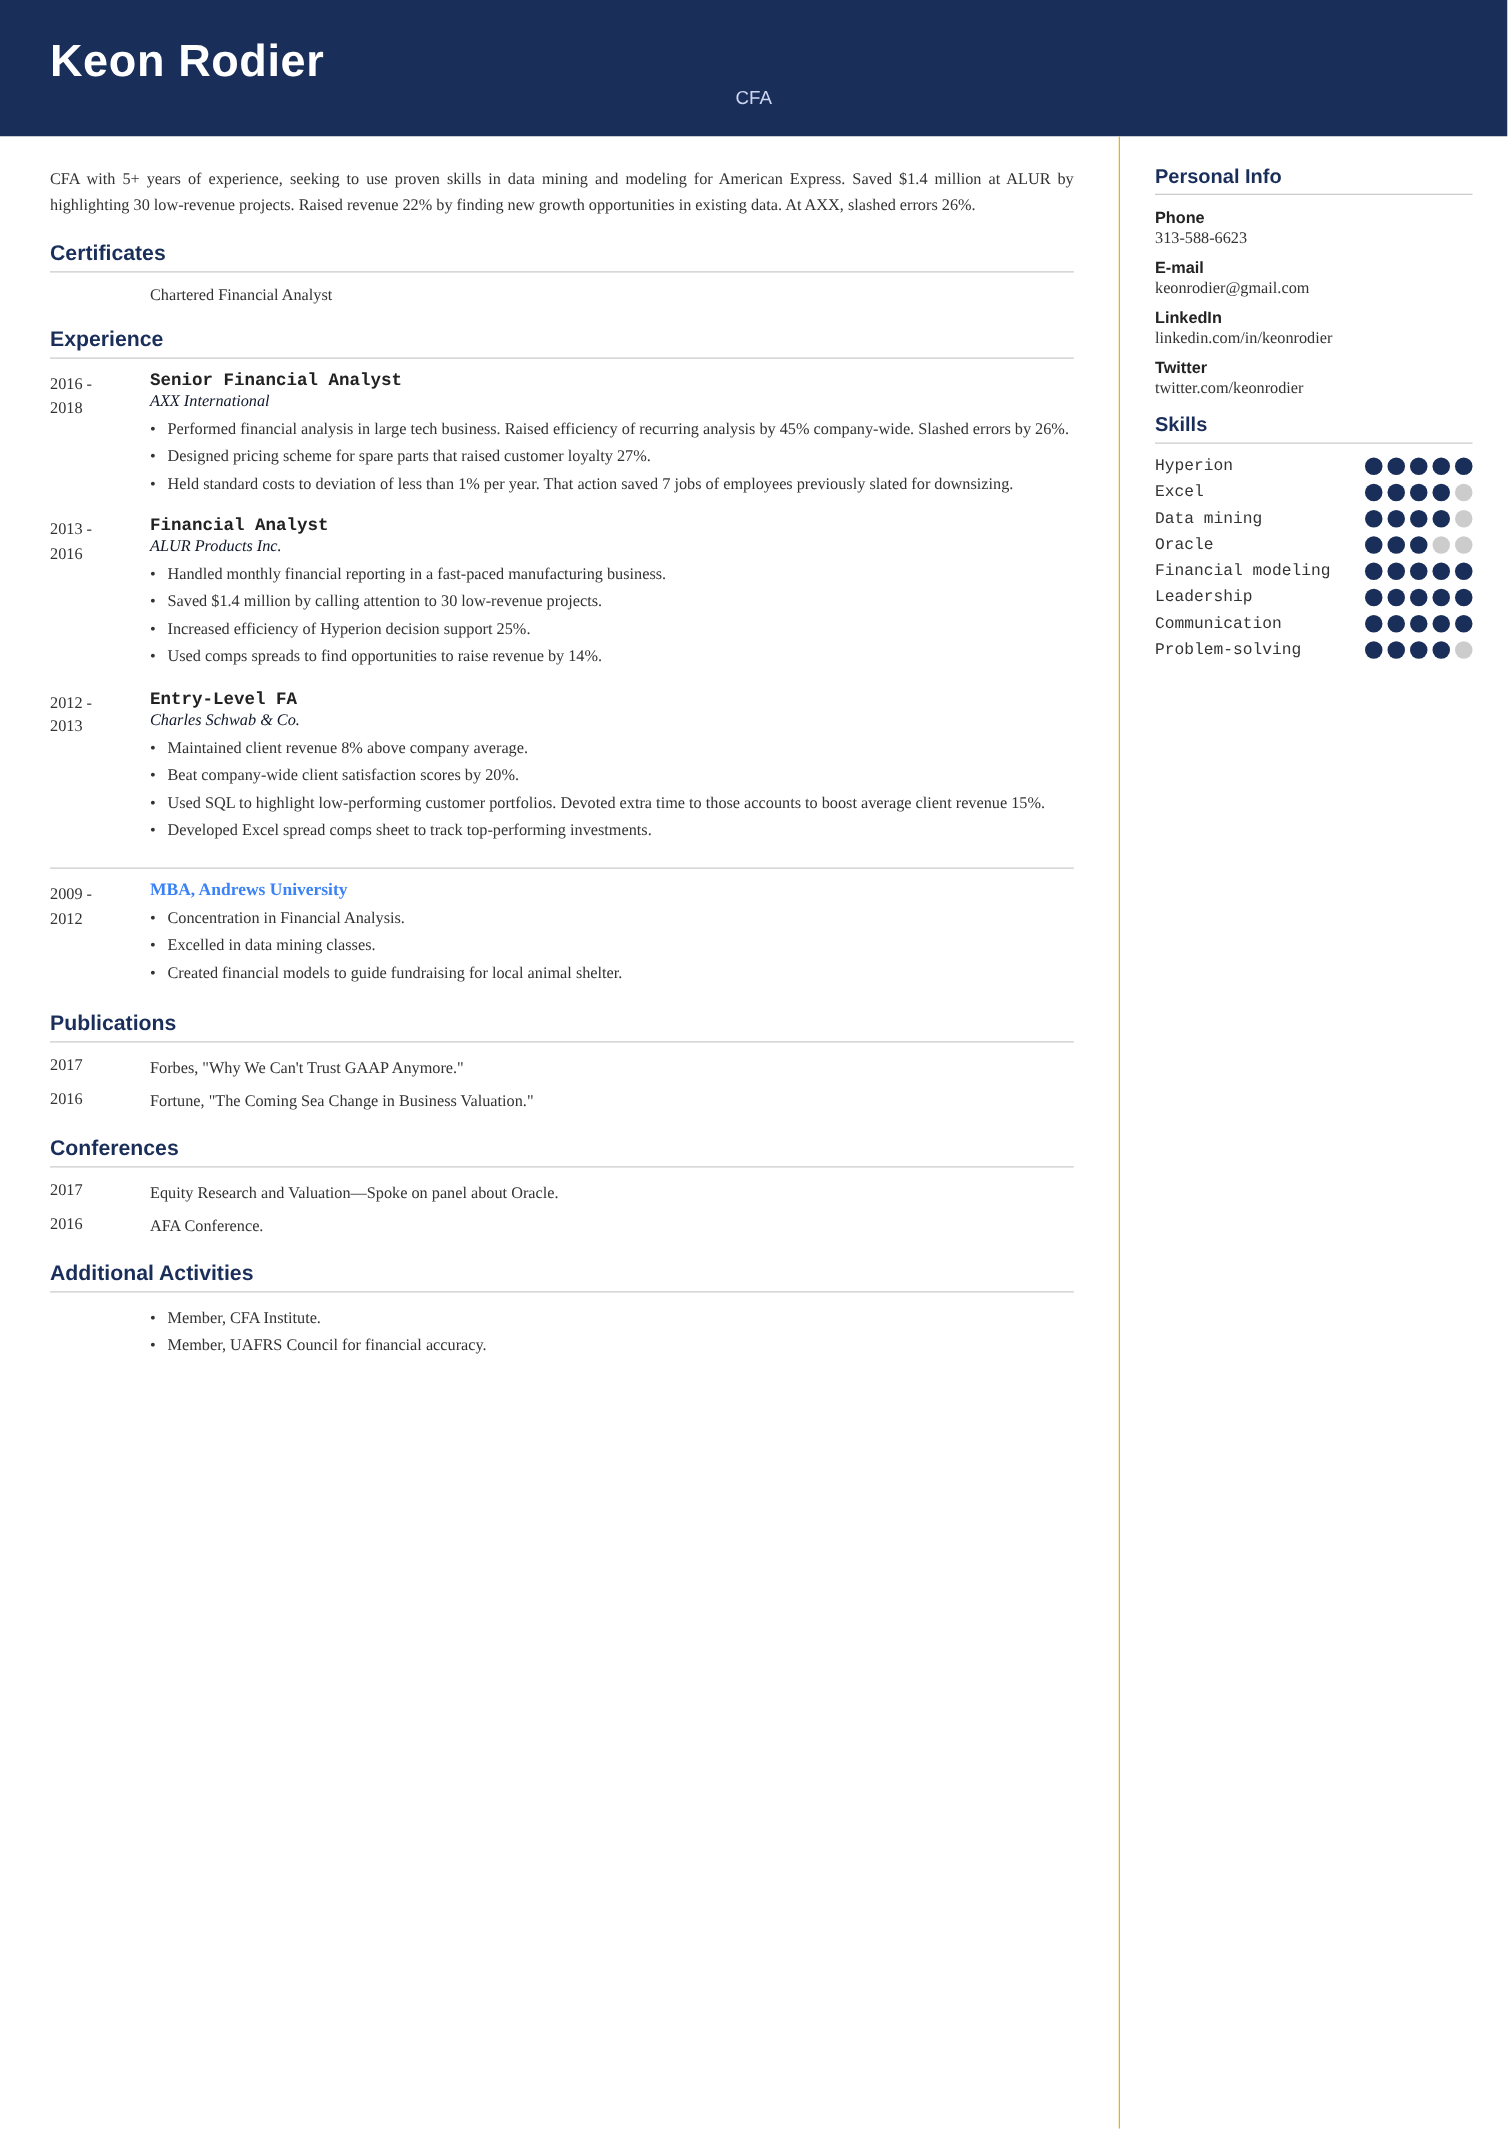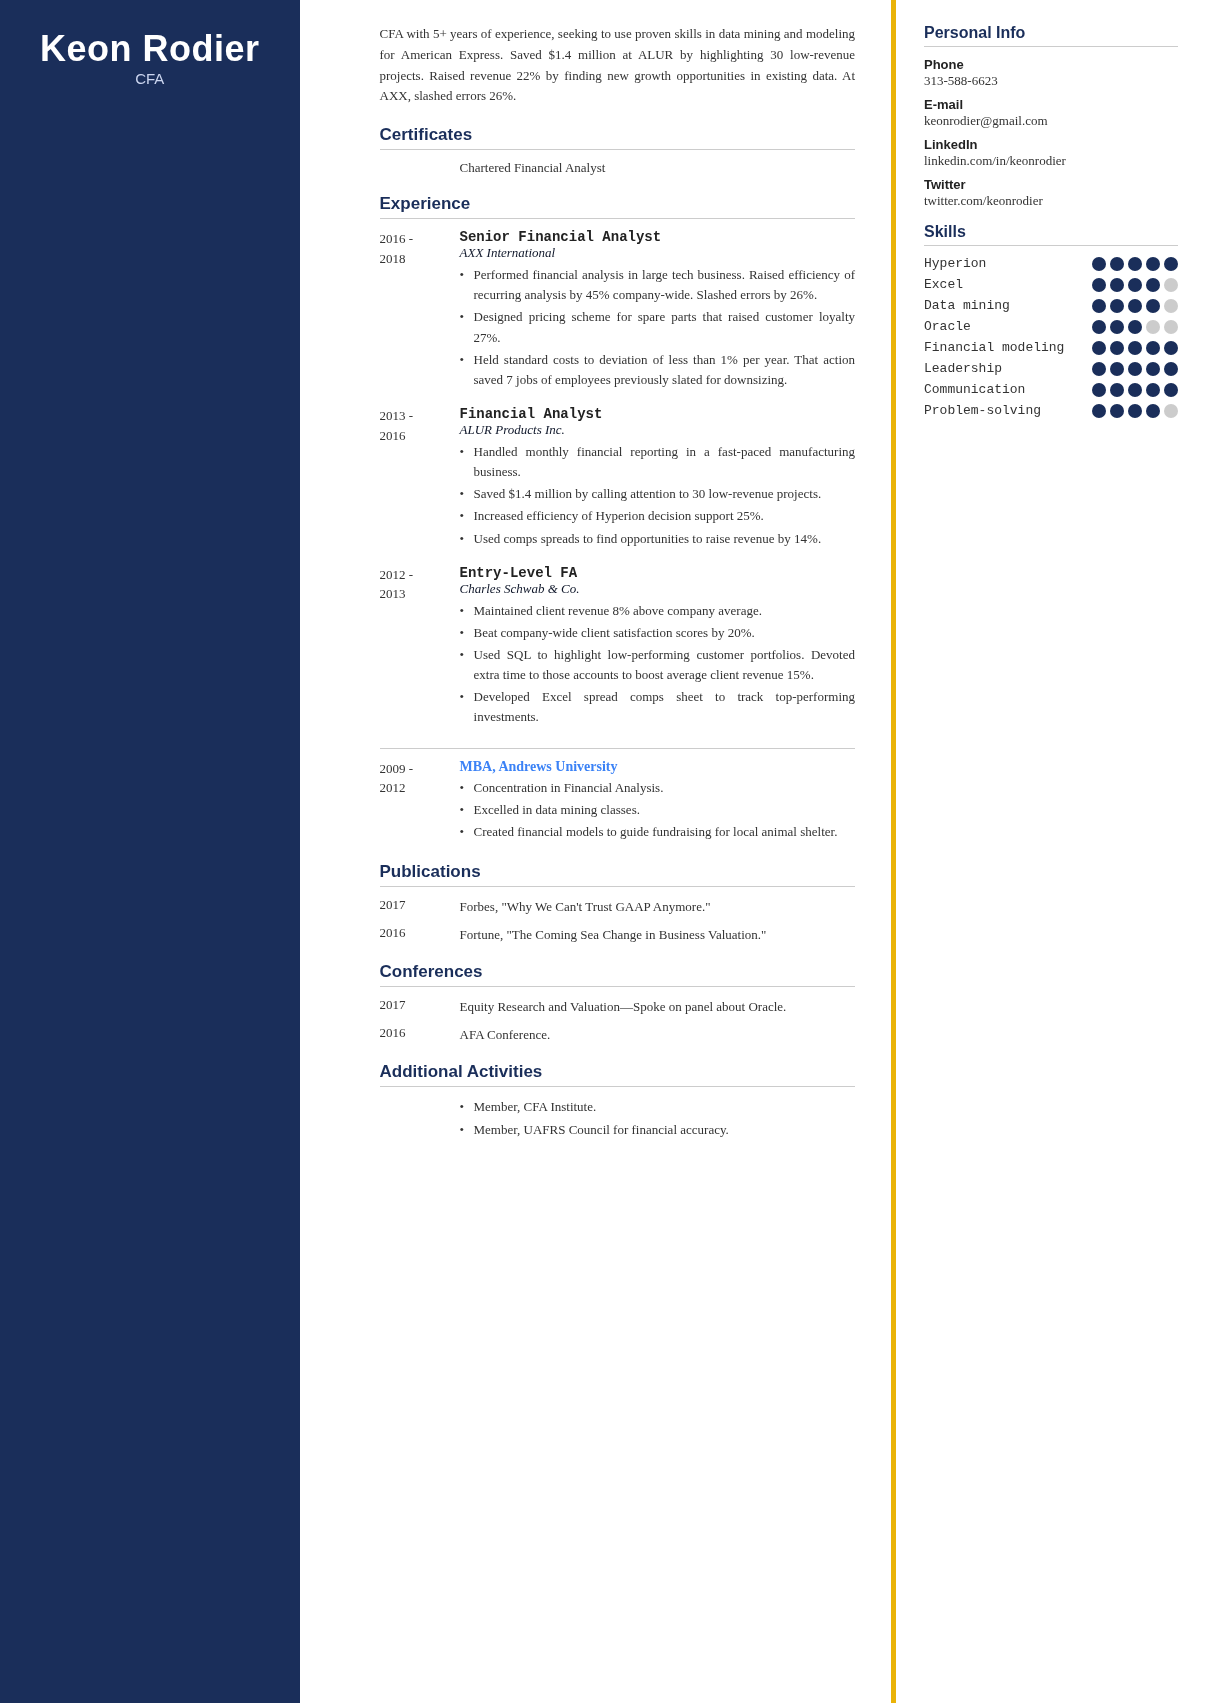--- a/index.html
+++ b/index.html
@@ -9,22 +9,21 @@
       color: #222;
       background: #fff;
       width: 1206px;
       min-height: 1703px;
     }
     .resume-container {
       width: 1206px;
       min-height: 1703px;
       background: #fff;
       display: flex;
-      flex-direction: row;
-      gap: 40px;
+      flex-direction: column;
     }
     
     .header {
       background: #1a2e5a;
       padding: 28px 40px 22px 40px;
       color: #fff;
     }
     .header-name {
       font-size: 36px;
       font-weight: bold;
@@ -41,21 +40,21 @@
     }
     
     .body-container {
       display: flex;
       flex: 1;
     }
     
     .left-col {
       flex: 1;
       padding: 24px 36px 24px 40px;
-      border-right: 5px solid #eab308;
+      border-right: 1px solid #eab308;
     }
     
     .right-col {
       width: 310px;
       padding: 24px 28px;
       flex-shrink: 0;
     }
     
     .summary-text {
       font-size: 13px;

